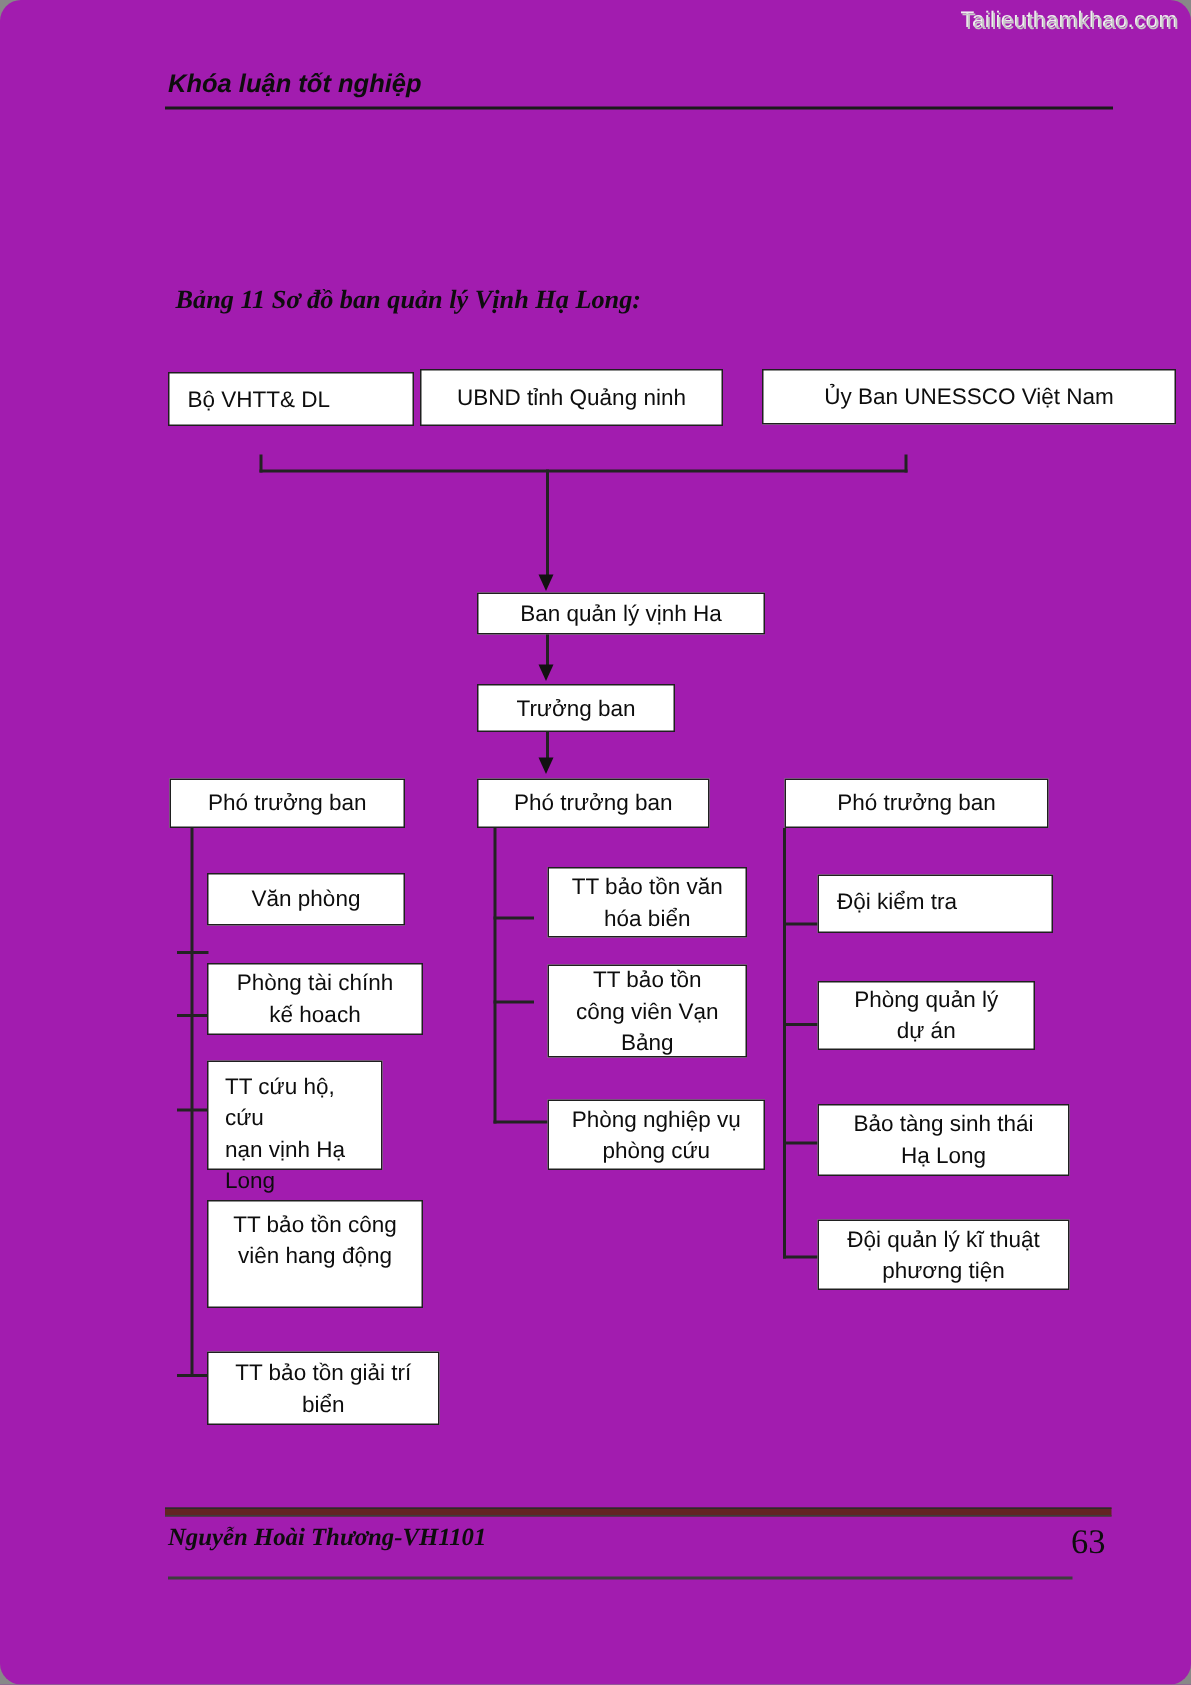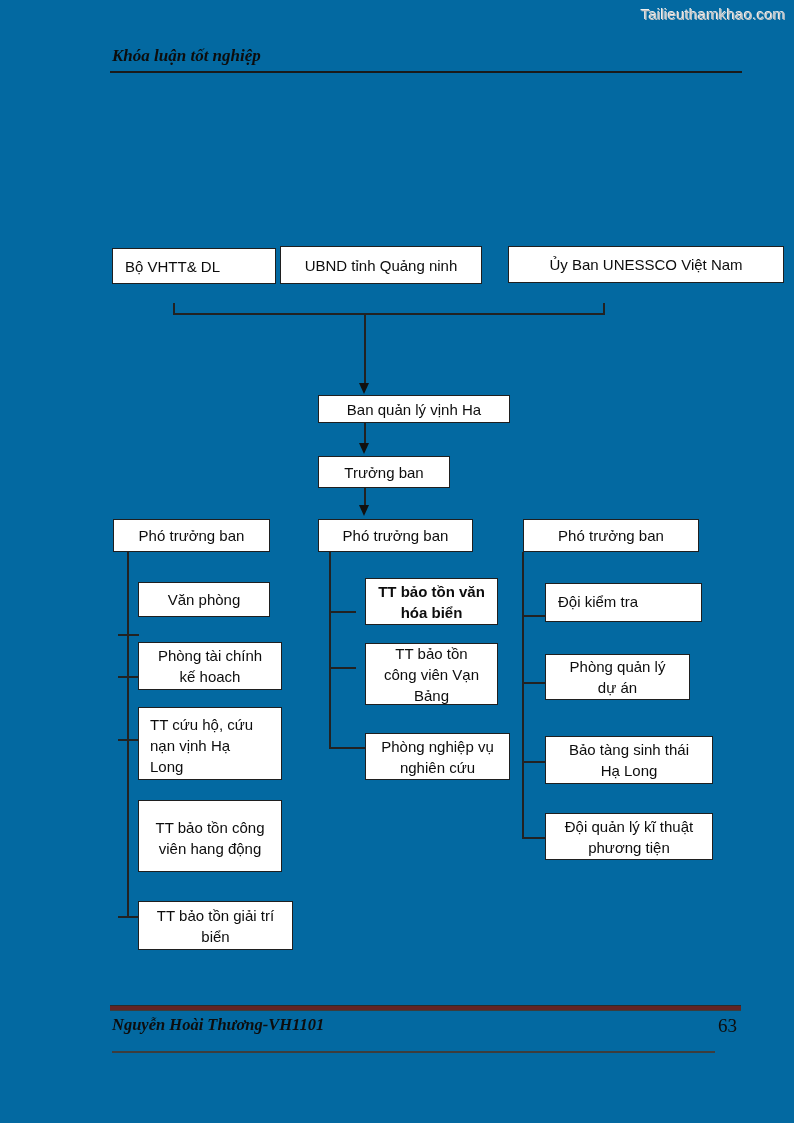--- a/index.html
+++ b/index.html
@@ -1,34 +1,35 @@
 <!DOCTYPE html>
 <html><head>
 <meta charset="utf-8">
 <style>
   html,body{margin:0;padding:0;background:#888;}
   #page{
     position:relative;
     width:794px;height:1123px;
-    background:#0369a1;
+    background:#a21caf;
     font-family:"Liberation Sans", sans-serif;
     color:#111;
     overflow:hidden;
     margin:0 auto;
+    border-radius:14px;
   }
   
   .watermark{
     position:absolute; top:6px; right:8px;
     font-size:15px; color:#c8c8c8;
     text-shadow:-1px -1px 0 #efefef;
     letter-spacing:0.2px;
   }
   .header-title{
     position:absolute; left:112px; top:46px;
-    font-family:Liberation Serif, serif;
+    font-family:Liberation Sans, sans-serif;
     font-weight:bold; font-style:italic;
     font-size:17px; color:#0d0d0d;
   }
   .header-rule{
     position:absolute; left:110px; top:71px;
     width:632px; height:2px; background:#1a1a1a;
   }
   .caption{
     position:absolute; left:117px; top:189px;
     font-family:"Liberation Serif", serif;
@@ -44,21 +45,21 @@
   }
   .footer-author{
     position:absolute; left:112px; top:1015px;
     font-family:"Liberation Serif", serif;
     font-weight:bold; font-style:italic;
     font-size:16.5px; color:#0d0d0d;
   }
   .footer-pagenum{
     position:absolute; top:1015px; right:57px;
     font-family:"Liberation Serif", serif;
-    font-size:19px; color:#0d0d0d;
+    font-size:23px; color:#0d0d0d;
   }
   .footer-bottom-rule{
     position:absolute; left:112px; top:1051px;
     width:603px; height:1.5px; background:#3d3d3d;
   }
   
   .box{
     position:absolute;
     background:#fff;
     border:1.5px solid #1f1f1f;
@@ -78,25 +79,25 @@
   
   #b-board{left:318px; top:395px; width:192px; height:28px;}
   #b-head {left:318px; top:456px; width:132px; height:32px;}
   
   #b-dep1{left:113px; top:519px; width:157px; height:33px;}
   #b-dep2{left:318px; top:519px; width:155px; height:33px;}
   #b-dep3{left:523px; top:519px; width:176px; height:33px;}
   
   #b-l1{left:138px; top:582px; width:132px; height:35px;}
   #b-l2{left:138px; top:642px; width:144px; height:48px;}
-  #b-l3{left:138px; top:707px; width:144px; height:73px; padding:6px 10px 0 11px;}
-  #b-l4{left:138px; top:800px; width:144px; height:72px; padding-top:16px;}
+  #b-l3{left:138px; top:707px; width:117px; height:73px; padding:6px 10px 0 11px;}
+  #b-l4{left:138px; top:800px; width:144px; height:72px; padding-top:5px;}
   #b-l5{left:138px; top:901px; width:155px; height:49px;}
   
-  #b-m1{left:365px; top:578px; width:133px; height:47px;font-weight:bold;}
+  #b-m1{left:365px; top:578px; width:133px; height:47px;}
   #b-m2{left:365px; top:643px; width:133px; height:62px;}
   #b-m3{left:365px; top:733px; width:145px; height:47px;}
   
   #b-r1{left:545px; top:583px; width:157px; height:39px; padding:7px 0 0 12px;}
   #b-r2{left:545px; top:654px; width:145px; height:46px;}
   #b-r3{left:545px; top:736px; width:168px; height:48px;}
   #b-r4{left:545px; top:813px; width:168px; height:47px;}
   
   .hline,.vline{position:absolute; background:#222;}
   .hline{height:2px;}
@@ -136,20 +137,21 @@
   #s-r4{left:522px; top:837px; width:24px;}
 </style>
 </head>
 <body>
 
 <div id="page">
 
   <div class="watermark">Tailieuthamkhao.com</div>
   <div class="header-title">Khóa luận tốt nghiệp</div>
   <div class="header-rule"></div>
+  <div class="caption">Bảng 11 Sơ đồ ban quản lý Vịnh Hạ Long:</div>
 
   <div class="box left-text" id="b-ministry">Bộ VHTT&amp; DL</div>
   <div class="box" id="b-province">UBND tỉnh Quảng ninh</div>
   <div class="box" id="b-unesco">Ủy Ban UNESSCO Việt Nam</div>
 
   <div class="hline" id="br-h"></div>
   <div class="vline" id="br-tl"></div>
   <div class="vline" id="br-tr"></div>
 
   <div class="vline" id="a1-l"></div>
@@ -193,21 +195,21 @@
 viên hang động</div>
   <div class="box" id="b-l5">TT bảo tồn giải trí
 biển</div>
 
   <div class="box" id="b-m1">TT bảo tồn văn
 hóa biển</div>
   <div class="box" id="b-m2">TT bảo tồn
 công viên Vạn
 Bảng</div>
   <div class="box" id="b-m3">Phòng nghiệp vụ
-nghiên cứu</div>
+phòng cứu</div>
 
   <div class="box left-text top-text" id="b-r1">Đội kiểm tra</div>
   <div class="box" id="b-r2">Phòng quản lý
 dự án</div>
   <div class="box" id="b-r4">Đội quản lý kĩ thuật
 phương tiện</div>
   <div class="box" id="b-r3">Bảo tàng sinh thái
 Hạ Long</div>
 
   <div class="footer-rule"></div>

